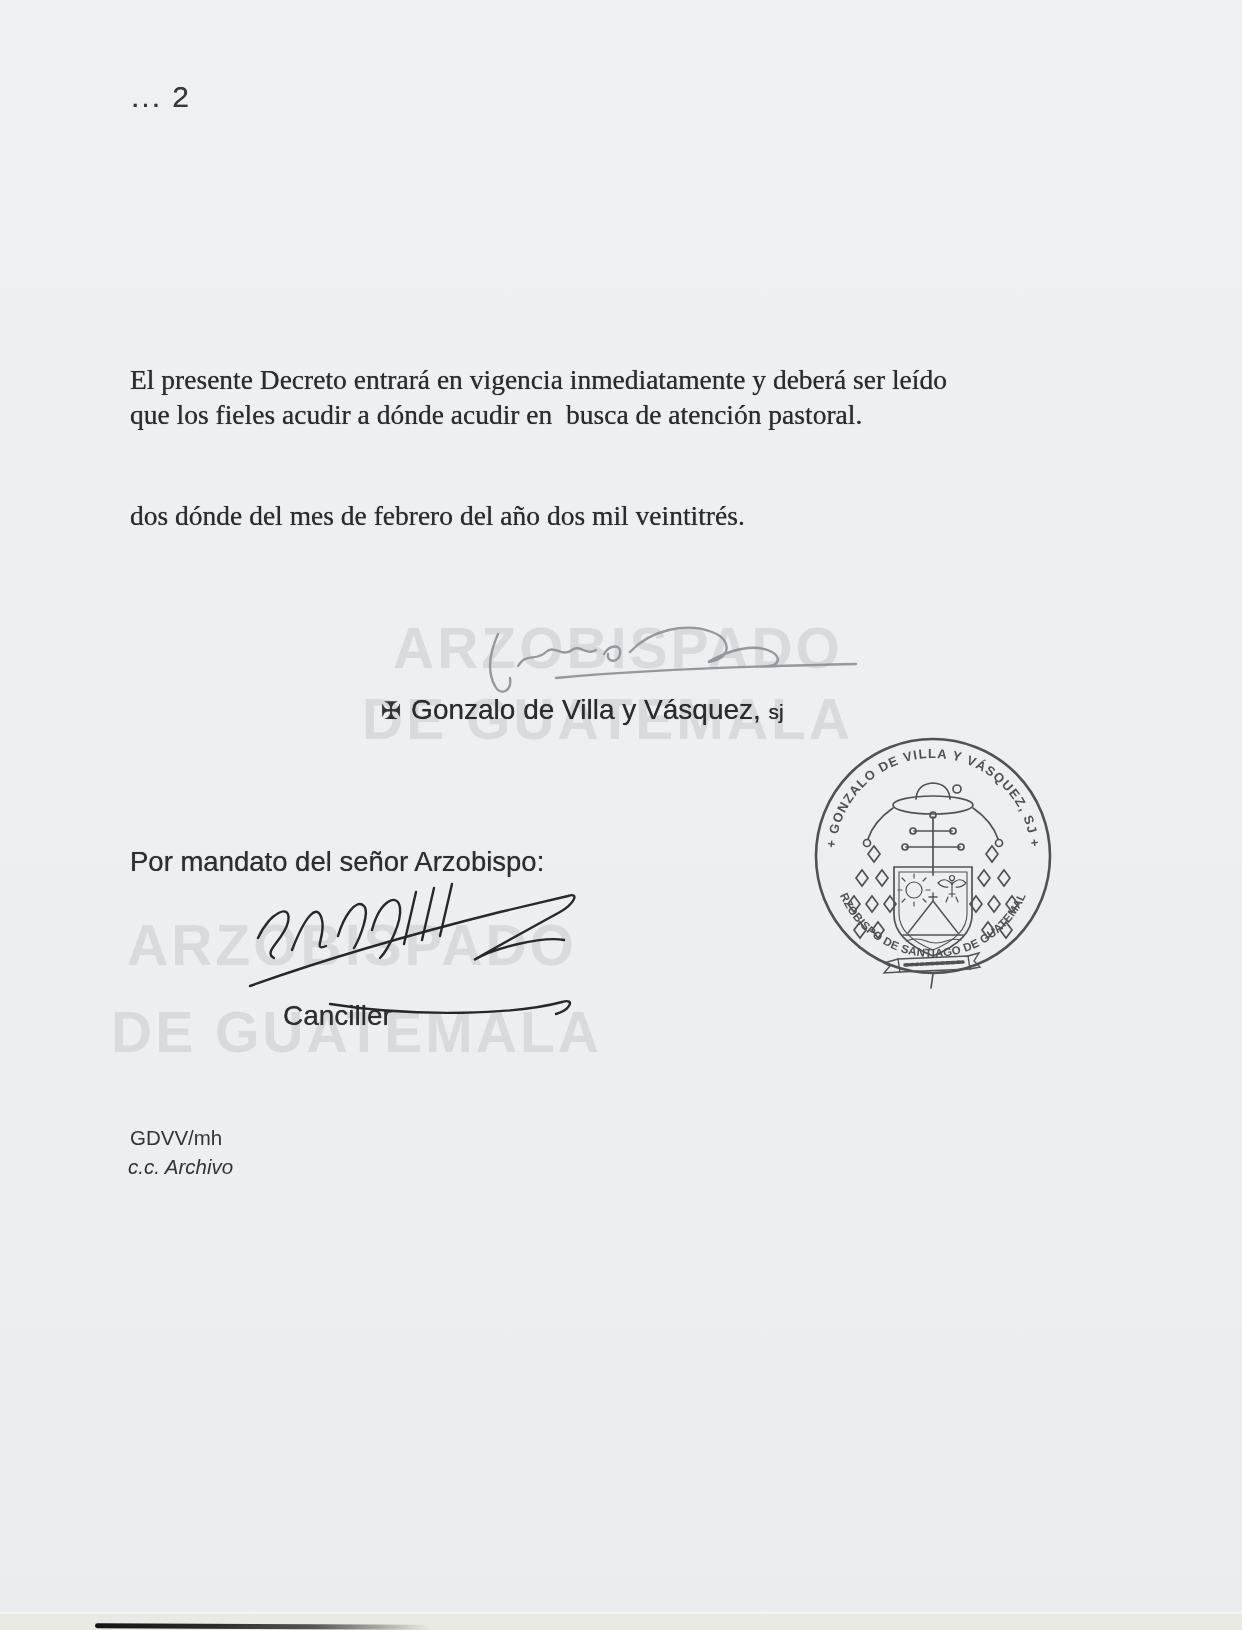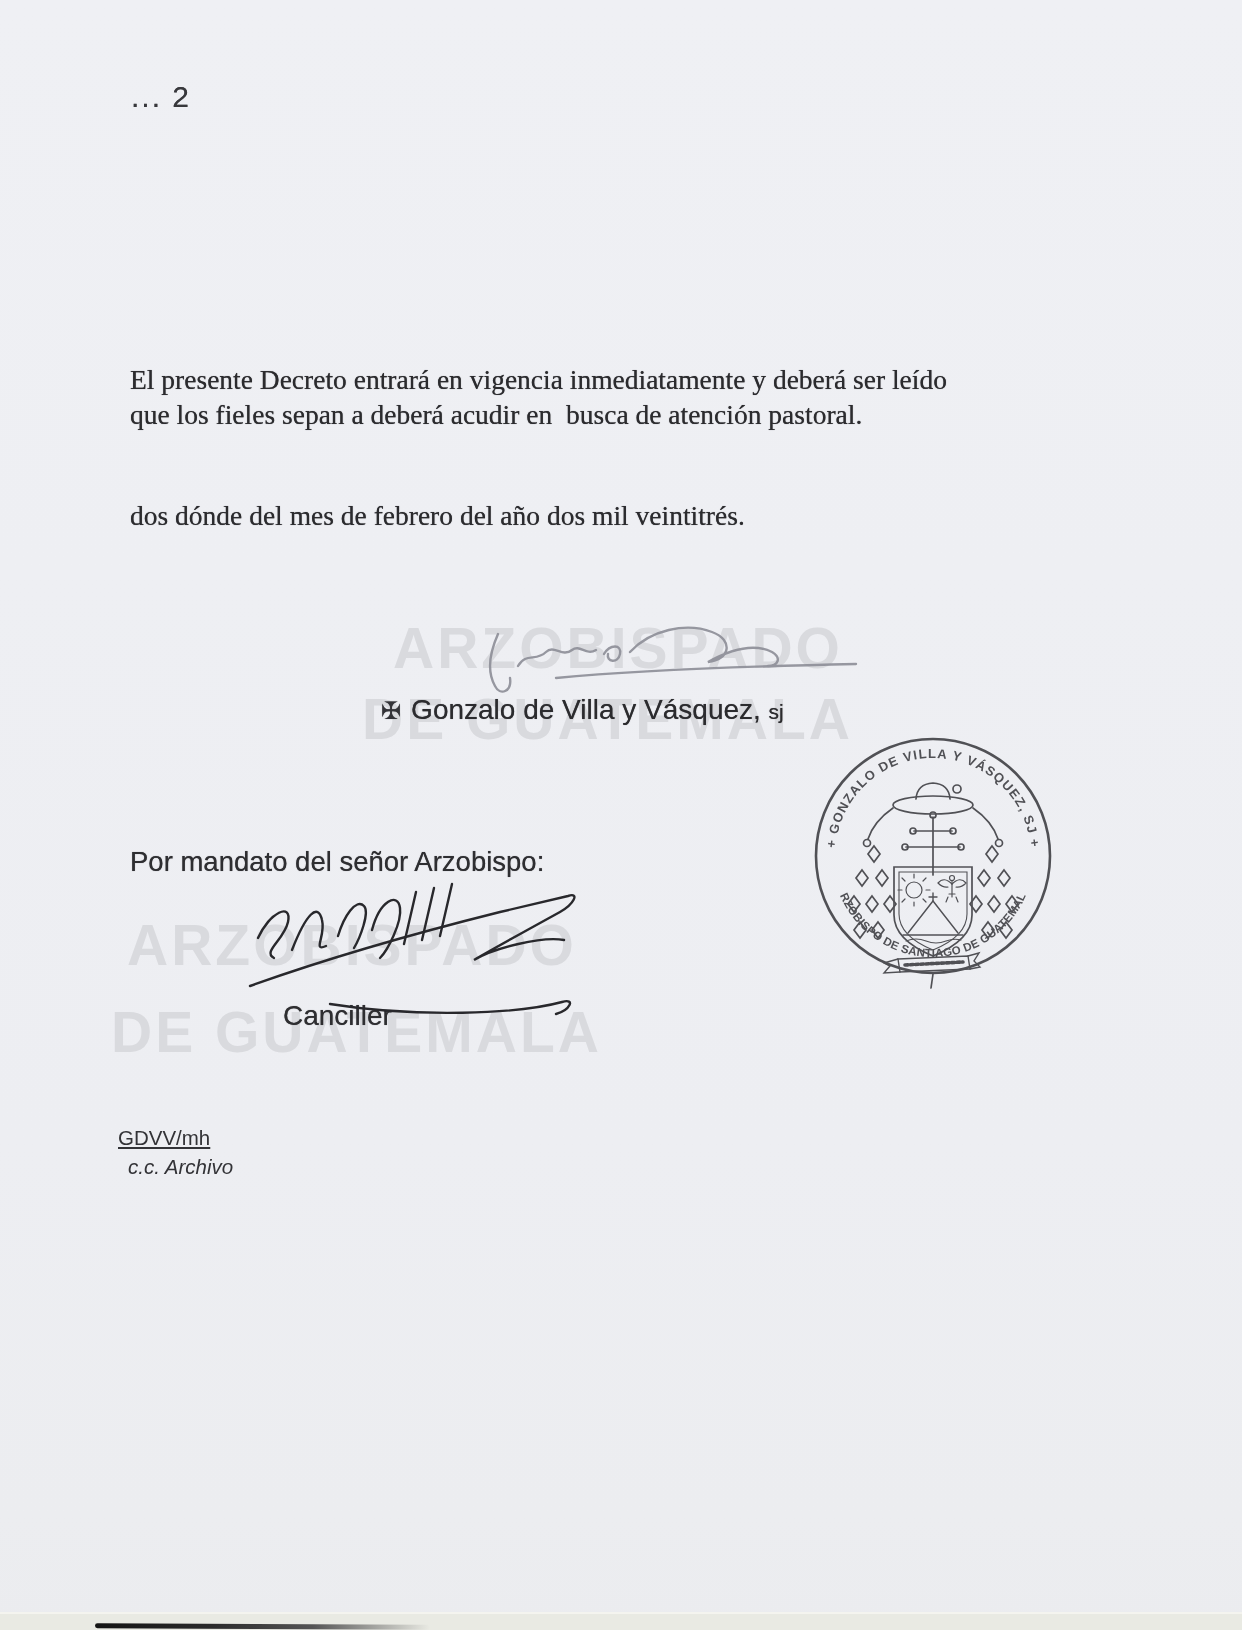--- a/index.html
+++ b/index.html
@@ -37,21 +37,21 @@
     text-shadow:0 0 .7px rgba(43,43,46,.8);
   }
   .name-line .cross{font-size:24px;margin-right:10px;color:#333338;}
   .name-line .sj{font-size:21px;}
   .mandate{left:130px;top:846px;font-size:27.5px;z-index:3;
     text-shadow:0 0 .7px rgba(43,43,46,.8);}
   .chname{left:130px;top:983px;font-size:28px;z-index:3;
     text-shadow:0 0 .7px rgba(43,43,46,.8);}
   .chtitle{left:283px;top:1000px;font-size:28px;z-index:3;
     text-shadow:0 0 .7px rgba(43,43,46,.8);}
-  .footer-initials{left:118px;top:1126px;font-size:20.5px;color:#333337;text-decoration:underline;}
+  .footer-initials{left:130px;top:1126px;font-size:20.5px;color:#333337;}
   .footer-cc{left:128px;top:1155px;font-size:20.5px;color:#333337;font-style:italic;}
   .sig1{left:460px;top:608px;z-index:4;}
   .sig2{left:238px;top:858px;z-index:5;}
   .seal{left:802px;top:725px;z-index:2;opacity:.9;}
   .scan-strip{
     left:0;top:1612px;width:1242px;height:18px;
     background:#e9eae3;border-top:2px solid #f4f4ef;
   }
   .scan-mark{
     left:95px;top:1624px;width:335px;height:5px;border-radius:3px;
@@ -61,21 +61,21 @@
 </style>
 </head>
 <body>
 
 <div class="page">
 
   <div class="abs page-marker">... 2</div>
 
   <div class="abs para p1">
     <div class="line">El presente Decreto entrará en vigencia inmediatamente y deberá ser leído</div>
-    <div class="line">que los fieles sepan a deberá acudir en  busca de atención pastoral.</div>
+    <div class="line">que los fieles acudir a dónde acudir en  busca de atención pastoral.</div>
   </div>
 
   <div class="abs para p2">
     <div class="line">dos dónde del mes de febrero del año dos mil veintitrés.</div>
   </div>
 
   <div class="abs wm wm1a">ARZOBISPADO</div>
   <div class="abs wm wm1b">DE GUATEMALA</div>
 
   <svg class="abs sig1" width="420" height="110" viewBox="0 0 420 110" fill="none" stroke="#8f9099" stroke-width="2.4" stroke-linecap="round" opacity="0.92">

